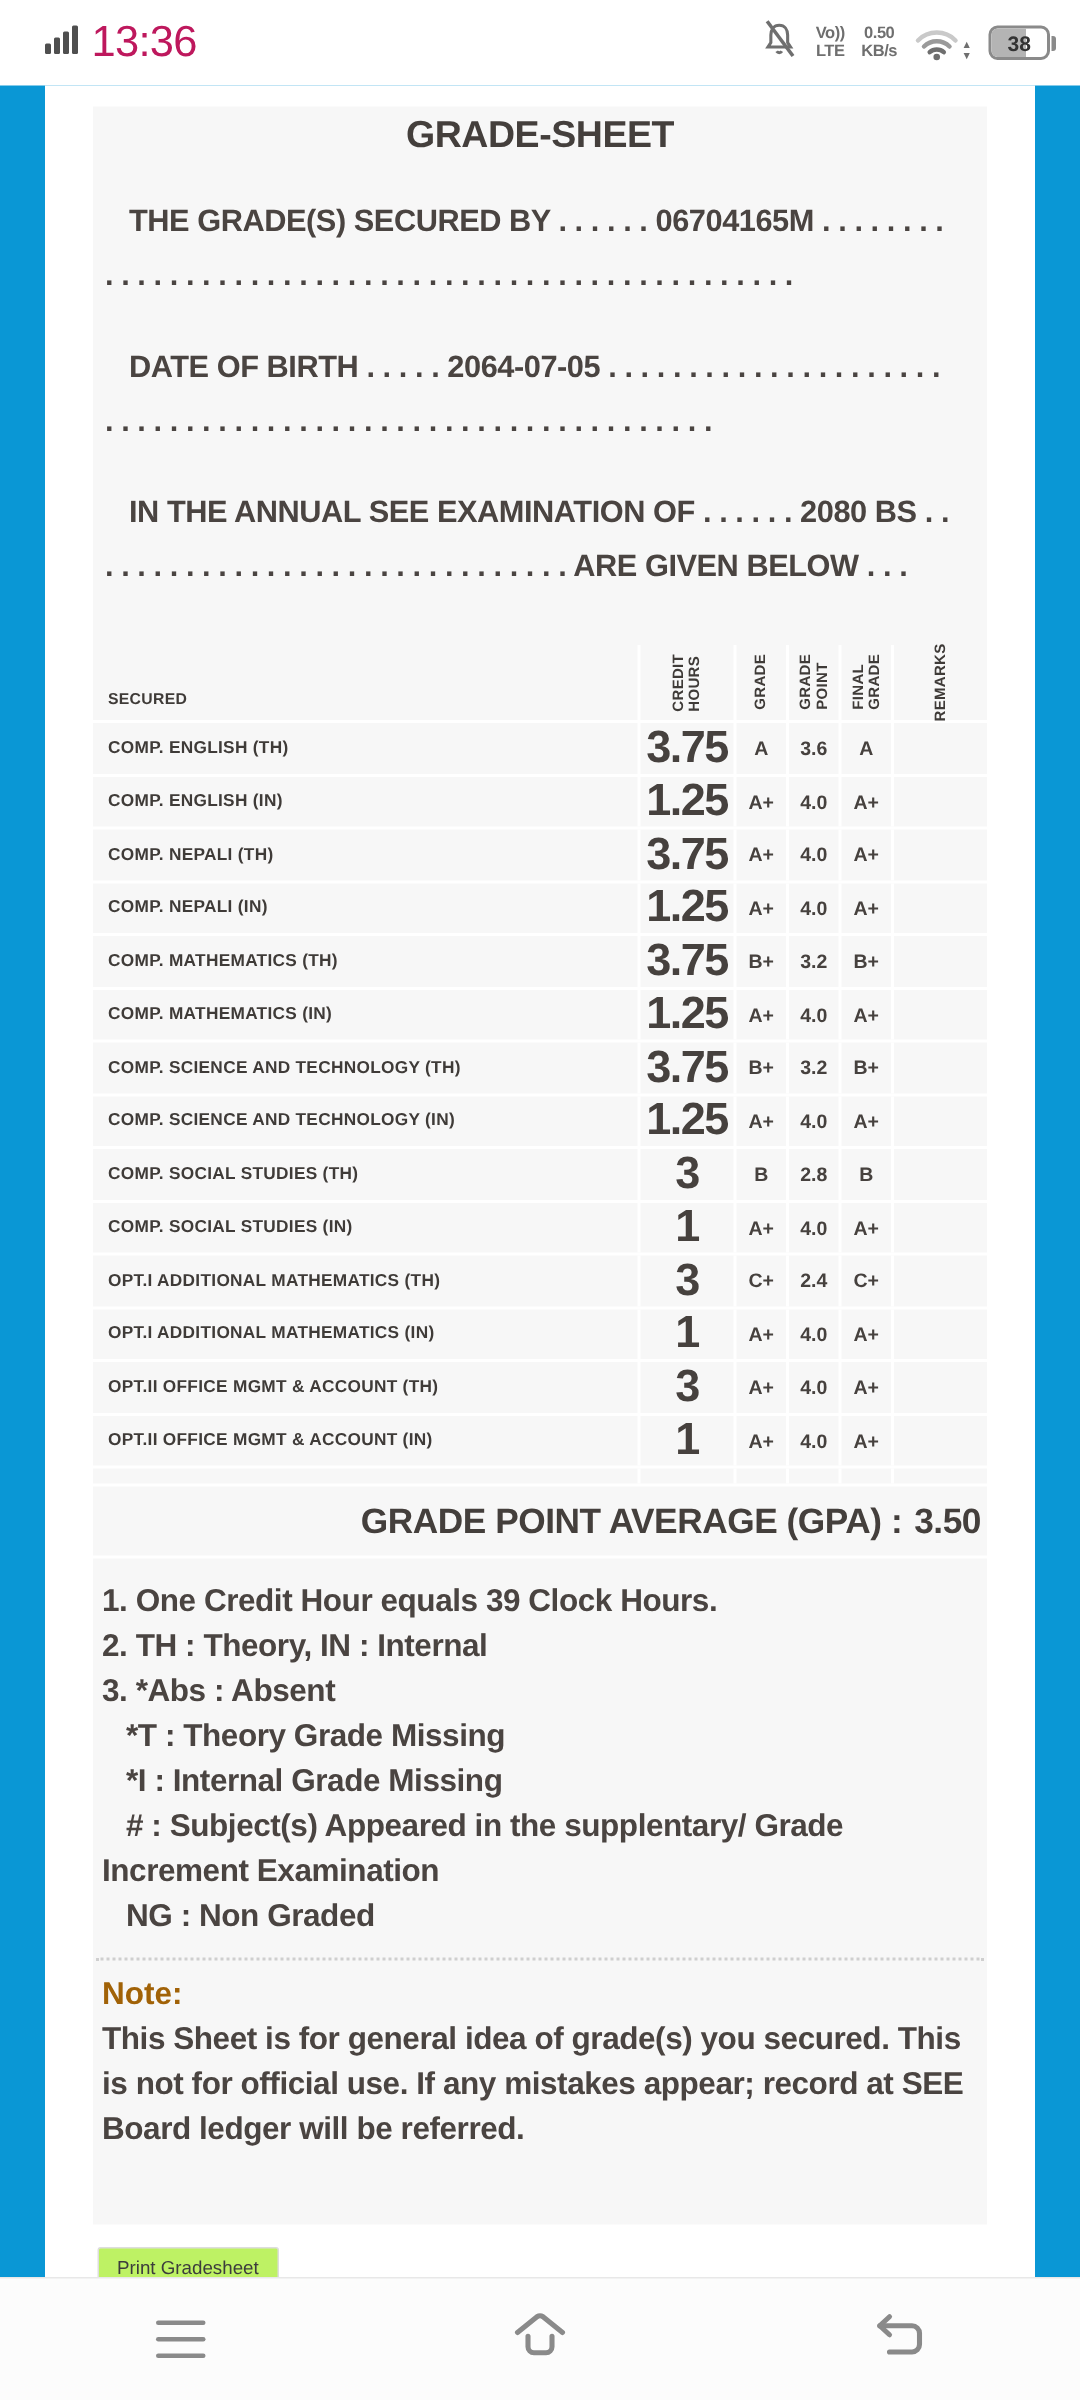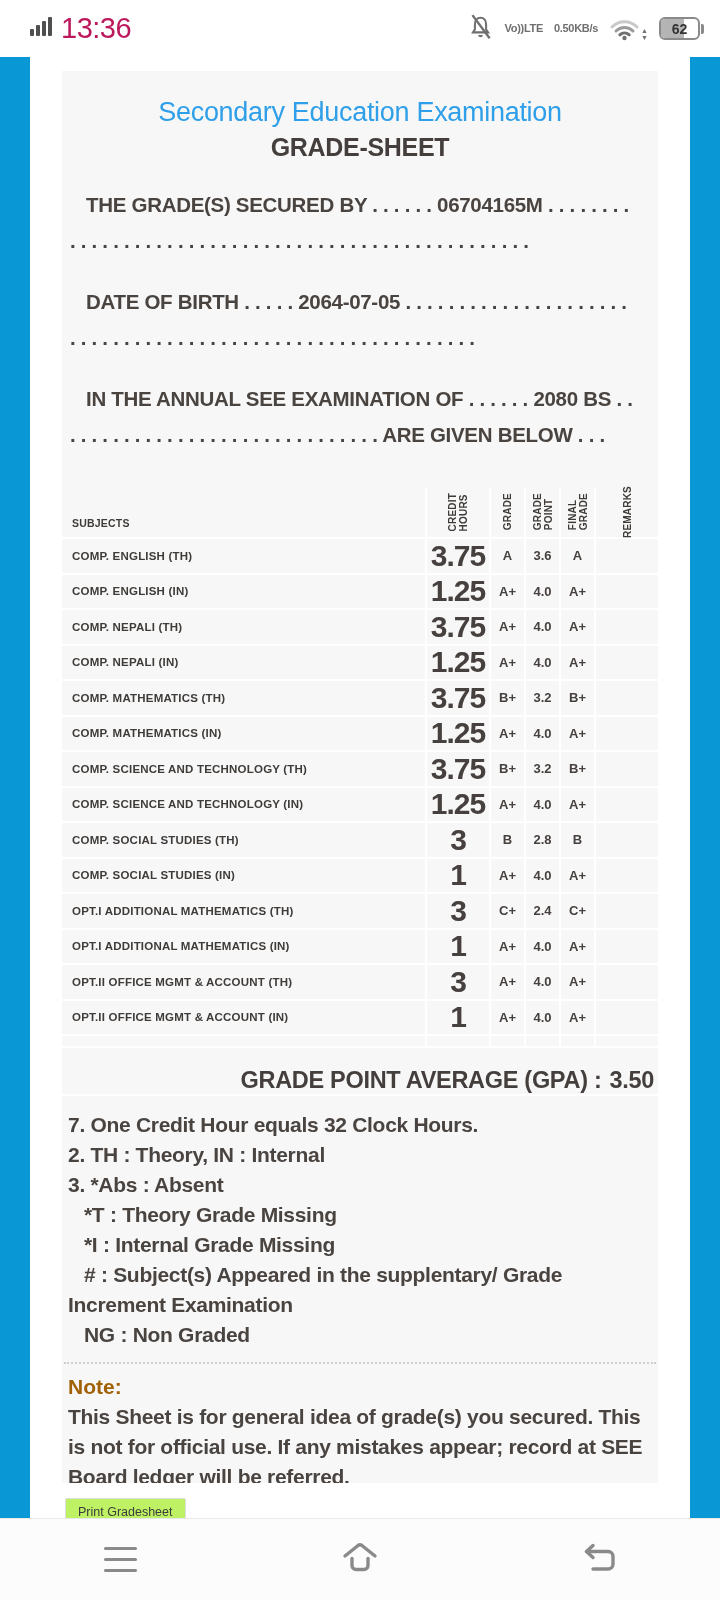--- a/index.html
+++ b/index.html
@@ -5,21 +5,21 @@
   * { margin:0; padding:0; box-sizing:border-box; }
   html,body { width:720px; height:1600px; overflow:hidden; }
   body { font-family:"Liberation Sans", sans-serif; background:#fff; position:relative; }
 
   
   .status-bar { height:57px; background:#fff; display:flex; align-items:center;
     justify-content:space-between; padding:0 16px 0 30px; }
   .sb-left { display:flex; align-items:center; gap:8px; }
   .sb-time { font-size:29px; color:#be185d; letter-spacing:-0.5px; }
   .sb-right { display:flex; align-items:center; gap:11px; }
-  .sb-stack { display:flex; align-items:center; line-height:11.5px;
+  .sb-stack { display:flex; flex-direction:column; align-items:center; line-height:11.5px;
     font-size:11px; font-weight:bold; color:#6f6f6f; letter-spacing:-0.3px;text-align:right; }
   .battery { position:relative; width:41px; height:23px; border:2.5px solid #8a8a8a;
     border-radius:6px; display:flex; align-items:center; justify-content:center; overflow:hidden; }
   .battery-fill { position:absolute; left:0; top:0; bottom:0; width:62%; background:#b4b4b4; }
   .battery-num { position:relative; font-size:14px; font-weight:bold; color:#333; }
   .battery-nub { width:3px; height:10px; background:#8a8a8a; border-radius:0 2px 2px 0; margin-left:1px; }
   .wifi-wrap { display:flex; align-items:flex-end; gap:1px; }
   .wifi-arrows { display:flex; flex-direction:column; font-size:7px; color:#6f6f6f; line-height:7px; }
 
   
@@ -46,21 +46,21 @@
   .c-credit { width:64px; } .c-grade { width:35px; } .c-gpoint { width:35px; }
   .c-final { width:35px; } .c-remarks { width:64px; }
   .c-credit,.c-grade,.c-gpoint,.c-final,.c-remarks { border-left:2px solid #fff;
     display:flex; align-items:center; justify-content:center; }
   .header .c-subject { align-items:flex-end; padding-bottom:8px; font-size:10.5px; }
   .vlabel { writing-mode:vertical-rl; transform:rotate(180deg); white-space:pre-line;
     font-size:10px; line-height:11px; font-weight:bold; color:#3f3b38; letter-spacing:0.2px; }
   .body-row .c-credit { font-size:30px; font-weight:bold; color:#46413e; letter-spacing:-1px; }
   .body-row .c-grade,.body-row .c-gpoint,.body-row .c-final { font-size:13px; font-weight:bold; color:#46413e; }
   .t-row.spacer { height:12px; }
-  .gpa-row { border-top:2px solid #fff; height:48px; display:flex; align-items:flex-end;
+  .gpa-row { border-top:2px solid #fff; height:48px; display:flex; align-items:center;
     justify-content:flex-end; padding-right:4px; font-size:23.5px; font-weight:bold;
     color:#443f3c; letter-spacing:-0.3px; }
   .gpa-row .v { margin-left:8px; }
 
   
   .notes { border-top:2px solid #fff; padding:14px 6px 0; }
   .note-line { font-size:21px; font-weight:bold; color:#4a4441; line-height:30px; letter-spacing:-0.3px; }
   .note-line.ind { padding-left:0; text-indent:16px; }
   .dotted-divider { border-top:2px dotted #cfcfcf; margin:12px 2px 0; }
   .note-block { padding:8px 6px 0; }
@@ -117,46 +117,45 @@
         <circle cx="15.5" cy="22" r="2.2" fill="#6f6f6f"></circle>
       </svg>
       <span class="wifi-arrows">
           <span>▲</span>
           <span>▼</span>
         </span>
     </span>
     <span style="display:flex;align-items:center;">
       <span class="battery">
         <span class="battery-fill"></span>
-        <span class="battery-num">62</span>
+        <span class="battery-num">38</span>
       </span>
       <span class="battery-nub"></span>
     </span>
   </div>
 </div>
 
 <div class="content">
   <div class="card">
     <div class="sheet">
 
-      <div class="sheet-title">Secondary Education Examination</div>
       <div class="sheet-subtitle">GRADE-SHEET</div>
 
       <div class="intro">
           <div class="intro-line indent">THE GRADE(S) SECURED BY . . . . . . 06704165M . . . . . . . .</div>
           <div class="intro-line">. . . . . . . . . . . . . . . . . . . . . . . . . . . . . . . . . . . . . . . . . . .</div>
           <div class="intro-line indent gap">DATE OF BIRTH . . . . . 2064-07-05 . . . . . . . . . . . . . . . . . . . . .</div>
           <div class="intro-line">. . . . . . . . . . . . . . . . . . . . . . . . . . . . . . . . . . . . . .</div>
           <div class="intro-line indent gap">IN THE ANNUAL SEE EXAMINATION OF . . . . . . 2080 BS . .</div>
           <div class="intro-line">. . . . . . . . . . . . . . . . . . . . . . . . . . . . . ARE GIVEN BELOW . . .</div>
         </div>
 
       <div class="grade-table">
         <div class="t-row header">
-          <div class="c-subject">SUBJECTS</div>
+          <div class="c-subject">SECURED</div>
           <div class="c-credit">
               <span class="vlabel">CREDIT
 HOURS</span>
             </div>
           <div class="c-grade">
               <span class="vlabel">GRADE</span>
             </div>
           <div class="c-gpoint">
               <span class="vlabel">GRADE
 POINT</span>
@@ -292,21 +291,21 @@
             <div class="c-remarks"></div>
         </div>
       </div>
 
       <div class="gpa-row">
         <span>GRADE POINT AVERAGE (GPA) :</span>
         <span class="v">3.50</span>
       </div>
 
       <div class="notes">
-          <div class="note-line">7. One Credit Hour equals 32 Clock Hours.</div>
+          <div class="note-line">1. One Credit Hour equals 39 Clock Hours.</div>
           <div class="note-line">2. TH : Theory, IN : Internal</div>
           <div class="note-line">3. *Abs : Absent</div>
           <div class="note-line ind">*T : Theory Grade Missing</div>
           <div class="note-line ind">*I : Internal Grade Missing</div>
           <div class="note-line ind"># : Subject(s) Appeared in the supplentary/ Grade Increment Examination</div>
           <div class="note-line ind">NG : Non Graded</div>
         </div>
 
       <div class="dotted-divider"></div>
 

